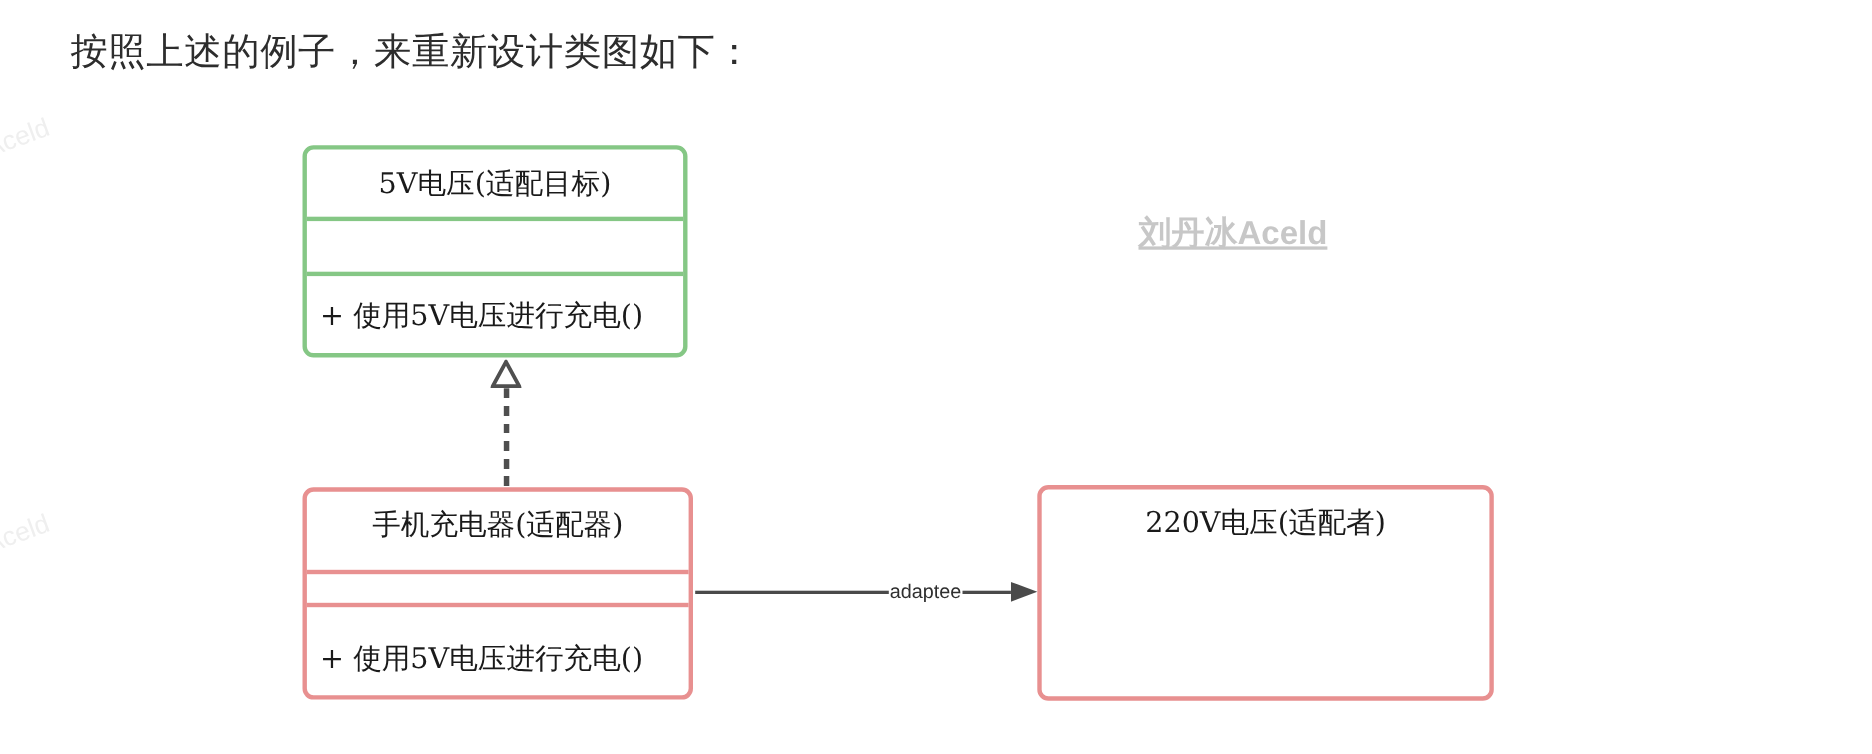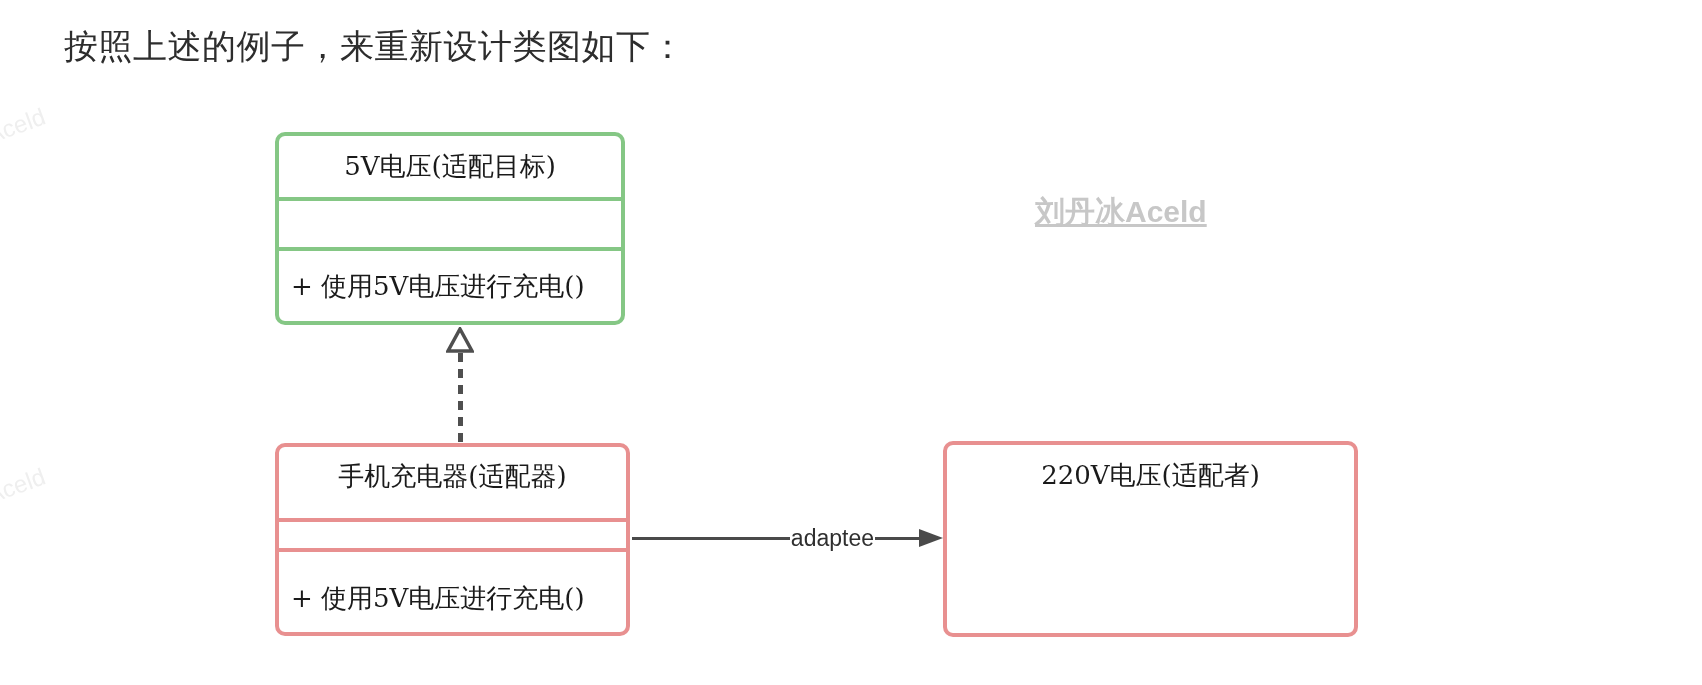--- a/index.html
+++ b/index.html
@@ -118,21 +118,21 @@
     display: flex;
     align-items: center;
   }
   .conn-association .solid-line {
     height: 3px;
     background: #4a4a4a;
   }
   .conn-association .line-left  { flex: 1 1 auto; }
   .conn-association .line-right { flex: 0 0 44px; }
   .assoc-label {
-    font-size: 23px;
+    font-size: 18px;
     color: #2f2f2f;
     margin: 0 1px;
     white-space: nowrap;
   }
 </style>
 </head>
 <body>
 
 <div class="heading">按照上述的例子，来重新设计类图如下：</div>
 

